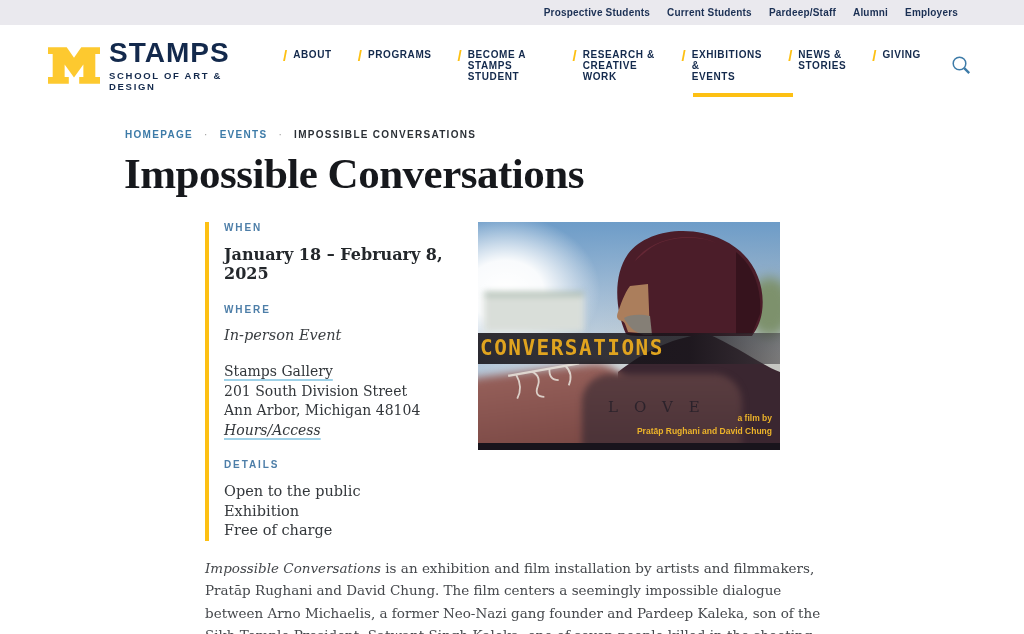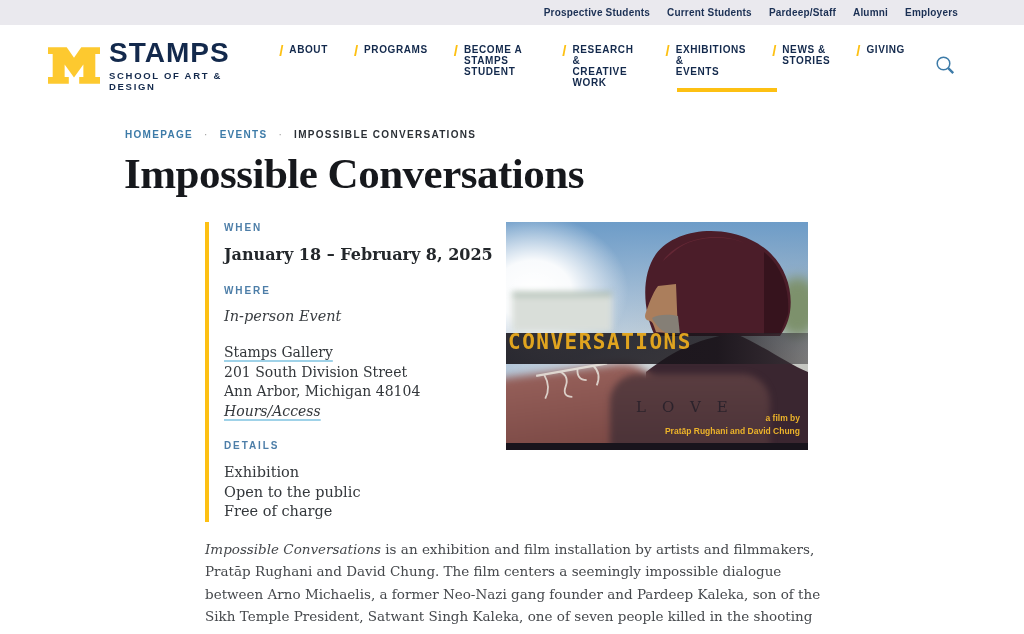--- a/index.html
+++ b/index.html
@@ -7,21 +7,21 @@
               font-family:"Liberation Sans", sans-serif; }
 
   
   .topbar { height:25px; background:#eae9ee; display:flex; justify-content:flex-end;
             align-items:center; gap:17px; padding-right:66px; }
   .topbar-link { font-size:10px; font-weight:bold; color:#1b3054; letter-spacing:.2px;
                  cursor:pointer; white-space:nowrap; }
 
   
   .header { height:81px; background:#fff; display:flex; align-items:center;
-            padding-left:48px; padding-right:68px; }
+            padding-left:48px; padding-right:52px; }
   .logo { display:flex; align-items:center; gap:9px; cursor:pointer; }
   .logo-m svg { display:block; }
   .logo-name { font-size:28px; font-weight:800; color:#13294c; letter-spacing:1px;
                line-height:1; }
   .logo-tagline { font-size:9.5px; font-weight:bold; color:#13294c; letter-spacing:1.7px;
                   margin-top:3px; }
   .nav { display:flex; align-items:flex-start; margin-left:auto; }
   .nav-item { position:relative; display:flex; gap:6px; margin-left:26px;
               align-items:flex-start; cursor:pointer; }
   .nav-slash { color:#fdc013; font-size:15px; font-weight:bold; line-height:13px; }
@@ -36,21 +36,21 @@
                 font-size:10px; font-weight:bold; letter-spacing:1.3px; }
   .crumb-link { color:#3d7ba8; cursor:pointer; }
   .crumb-sep { color:#999; font-weight:normal; }
   .crumb-current { color:#2b3036; }
   .page-title { margin:12px 0 0 124px; font-family:"Liberation Serif", serif;
                 font-weight:bold; font-size:43px; color:#16181c; line-height:1;
                 letter-spacing:-.5px; }
 
   
   .event-layout { display:flex; margin:27px 0 0 205px; }
-  .event-info { width:301px; border-left:4px solid #fdc013; padding-left:15px; }
+  .event-info { width:273px; border-left:4px solid #fdc013; padding-left:15px; }
   .meta-label { font-size:10px; font-weight:bold; color:#4d7ea8; letter-spacing:1.9px;
                 margin-bottom:12px; }
   .event-date { font-family:"DejaVu Serif", serif; font-size:16px; font-weight:bold;
                 color:#23272b; margin-bottom:21px; }
   .event-type { font-family:"DejaVu Serif", serif; font-style:italic; font-size:14.5px;
                 color:#3a3e42; margin-bottom:19px; }
   .address { font-family:"DejaVu Serif", serif; font-size:14px; color:#33373b;
              line-height:19.5px; margin-bottom:19px;margin-top:8px; }
   .u-link { cursor:pointer; text-decoration:underline;
             text-decoration-color:#9fd2e8; text-decoration-thickness:1.5px;
@@ -85,21 +85,21 @@
   .tattoo-script { position:absolute; left:28px; top:140px; transform:rotate(-10deg);
                    opacity:.85; }
   .knuckles { position:absolute; left:130px; top:176px; font-family:"DejaVu Serif", serif;
               font-size:15px; letter-spacing:16px; color:rgba(32,28,38,.78);
               filter:blur(.4px); }
   .poster-title1 { position:absolute; right:2px; top:94px;
                    font-family:"DejaVu Sans Mono", monospace; font-weight:bold;
                    font-size:20px; letter-spacing:1.5px; color:#d9a323;
                    white-space:nowrap; }
   .poster-title1 .accent { color:#e9e2c2; }
-  .poster-title2 { position:absolute; left:2px; top:108px;
+  .poster-title2 { position:absolute; left:2px; top:114px;
                    font-family:"DejaVu Sans Mono", monospace; font-weight:bold;
                    font-size:21px; letter-spacing:1.5px; color:#e0a41f;
                    white-space:nowrap; }
   .poster-credit { position:absolute; right:8px; top:190px; text-align:right;
                    color:#ecb32a; font-size:8.5px; font-weight:bold; line-height:1.55; }
 
   
   .article { margin:16px 0 0 205px; width:616px; font-family:"DejaVu Serif", serif;
              font-size:13.5px; line-height:22.5px; color:#45484c; }
 </style>
@@ -191,22 +191,22 @@
 
     <div class="address">
       <div class="u-link">Stamps Gallery</div>
       <div>201 South Division Street</div>
       <div>Ann Arbor, Michigan 48104</div>
       <div class="u-link italic">Hours/Access</div>
     </div>
 
     <div class="meta-label">DETAILS</div>
     <div class="details-list">
+      <div>Open to the public</div>
       <div>Exhibition</div>
-      <div>Open to the public</div>
       <div>Free of charge</div>
     </div>
   </div>
 
   <div class="poster">
     <div class="sky"></div>
     <div class="building"></div>
     <div class="tree"></div>
 
     <svg class="person-svg" width="302" height="228" viewBox="0 0 302 228">

